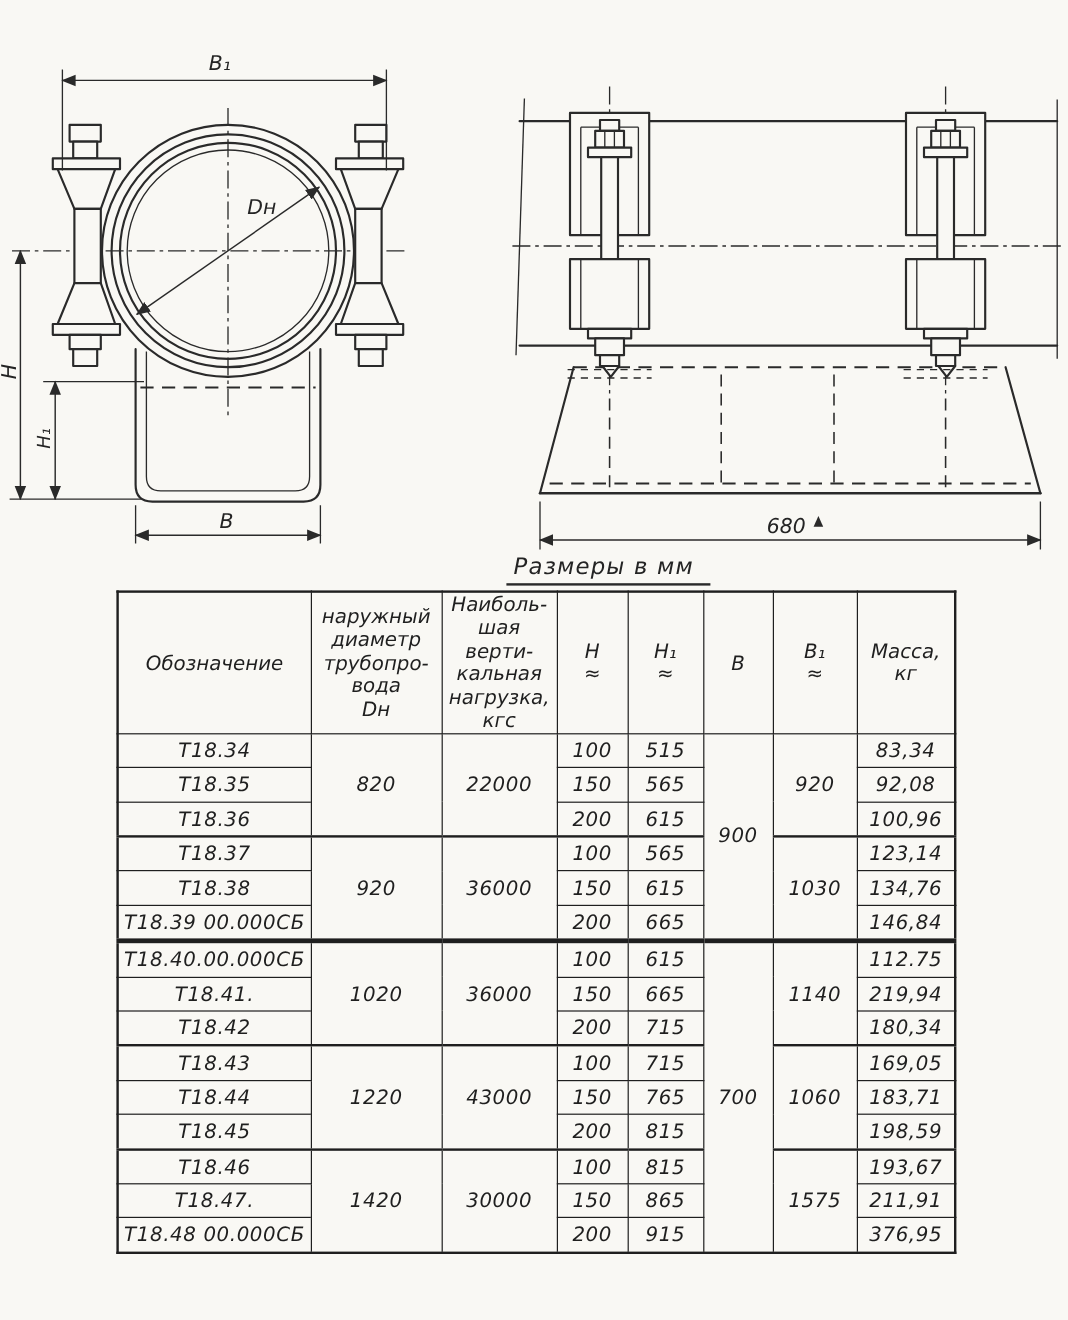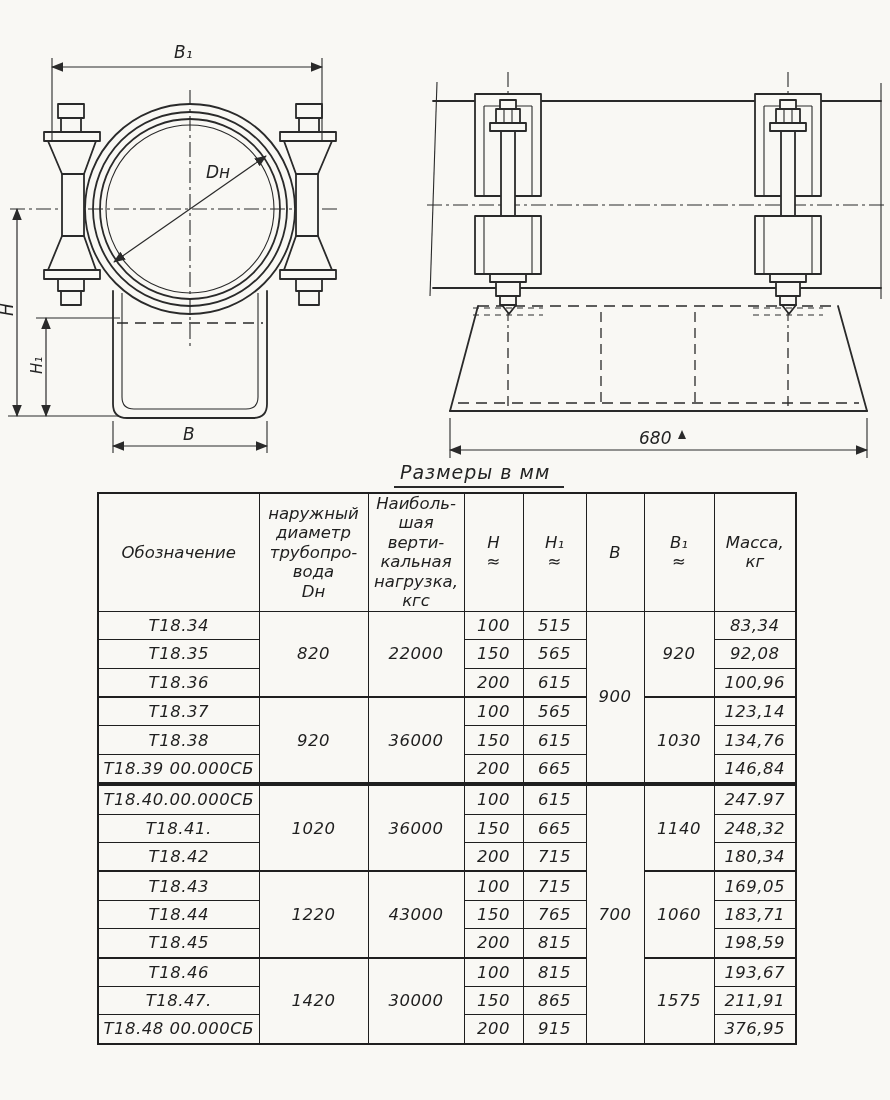--- a/index.html
+++ b/index.html
@@ -9,21 +9,21 @@
   .front-view{left:0;top:8;}
   .side-view{left:425:top:56;left:425px;top:56px;}
   .ln{fill:none;stroke:#2a2a2a;stroke-width:1.8;stroke-linejoin:round;stroke-linecap:round;}
   .fl{fill:#f9f8f4;stroke:#2a2a2a;stroke-width:1.8;stroke-linejoin:round;}
   .thin{fill:none;stroke:#2a2a2a;stroke-width:1.1;}
   .cl{fill:none;stroke:#2a2a2a;stroke-width:1.1;stroke-dasharray:15 4 3 4;}
   .hid{fill:none;stroke:#2a2a2a;stroke-width:1.7;stroke-dasharray:11 7;}
   .dim{fill:none;stroke:#2a2a2a;stroke-width:1.2;}
   .dlabel{font:italic 17px "DejaVu Sans",sans-serif;fill:#242424;}
   .dlabel.small{font-size:15px;}
-  .caption{position:absolute;left:394px;top:461px;font:italic 19px "DejaVu Sans",sans-serif;
+  .caption{position:absolute;left:422px;top:461px;font:italic 19px "DejaVu Sans",sans-serif;
            border-bottom:2px solid #2a2a2a;padding:0 14px 3px 6px;letter-spacing:1px;}
   table.dims{position:absolute;left:97px;top:492px;border-collapse:collapse;
              border:2.6px solid #1f1f1f;table-layout:fixed;background:transparent;}
   table.dims th,table.dims td{border:1.7px solid #1f1f1f;font-style:italic;color:#1f1f1f;
              padding:0;overflow:hidden;}
   table.dims th{height:108px;font-weight:normal;white-space:pre-line;line-height:1.18;
              vertical-align:middle;text-align:center;font-size:16.5px;}
   th.wrap{font-size:14.5px;}
   th.c1{font-size:18px;}
   table.dims td{height:27.4px;font-size:16.5px;text-align:center;letter-spacing:.5px;}
@@ -237,27 +237,27 @@
         <td class="num">146,84</td>
       </tr>
       <tr class="blk">
         <td class="des">Т18.40.00.000СБ</td>
         <td class="num" rowspan="3">1020</td>
         <td class="num" rowspan="3">36000</td>
         <td class="num">100</td>
         <td class="num">615</td>
         <td class="num" rowspan="9">700</td>
         <td class="num" rowspan="3">1140</td>
-        <td class="num">247.97</td>
+        <td class="num">112.75</td>
       </tr>
       <tr>
         <td class="des">Т18.41.</td>
         <td class="num">150</td>
         <td class="num">665</td>
-        <td class="num">248,32</td>
+        <td class="num">219,94</td>
       </tr>
       <tr>
         <td class="des">Т18.42</td>
         <td class="num">200</td>
         <td class="num">715</td>
         <td class="num">180,34</td>
       </tr>
       <tr class="g">
         <td class="des">Т18.43</td>
         <td class="num" rowspan="3">1220</td>

